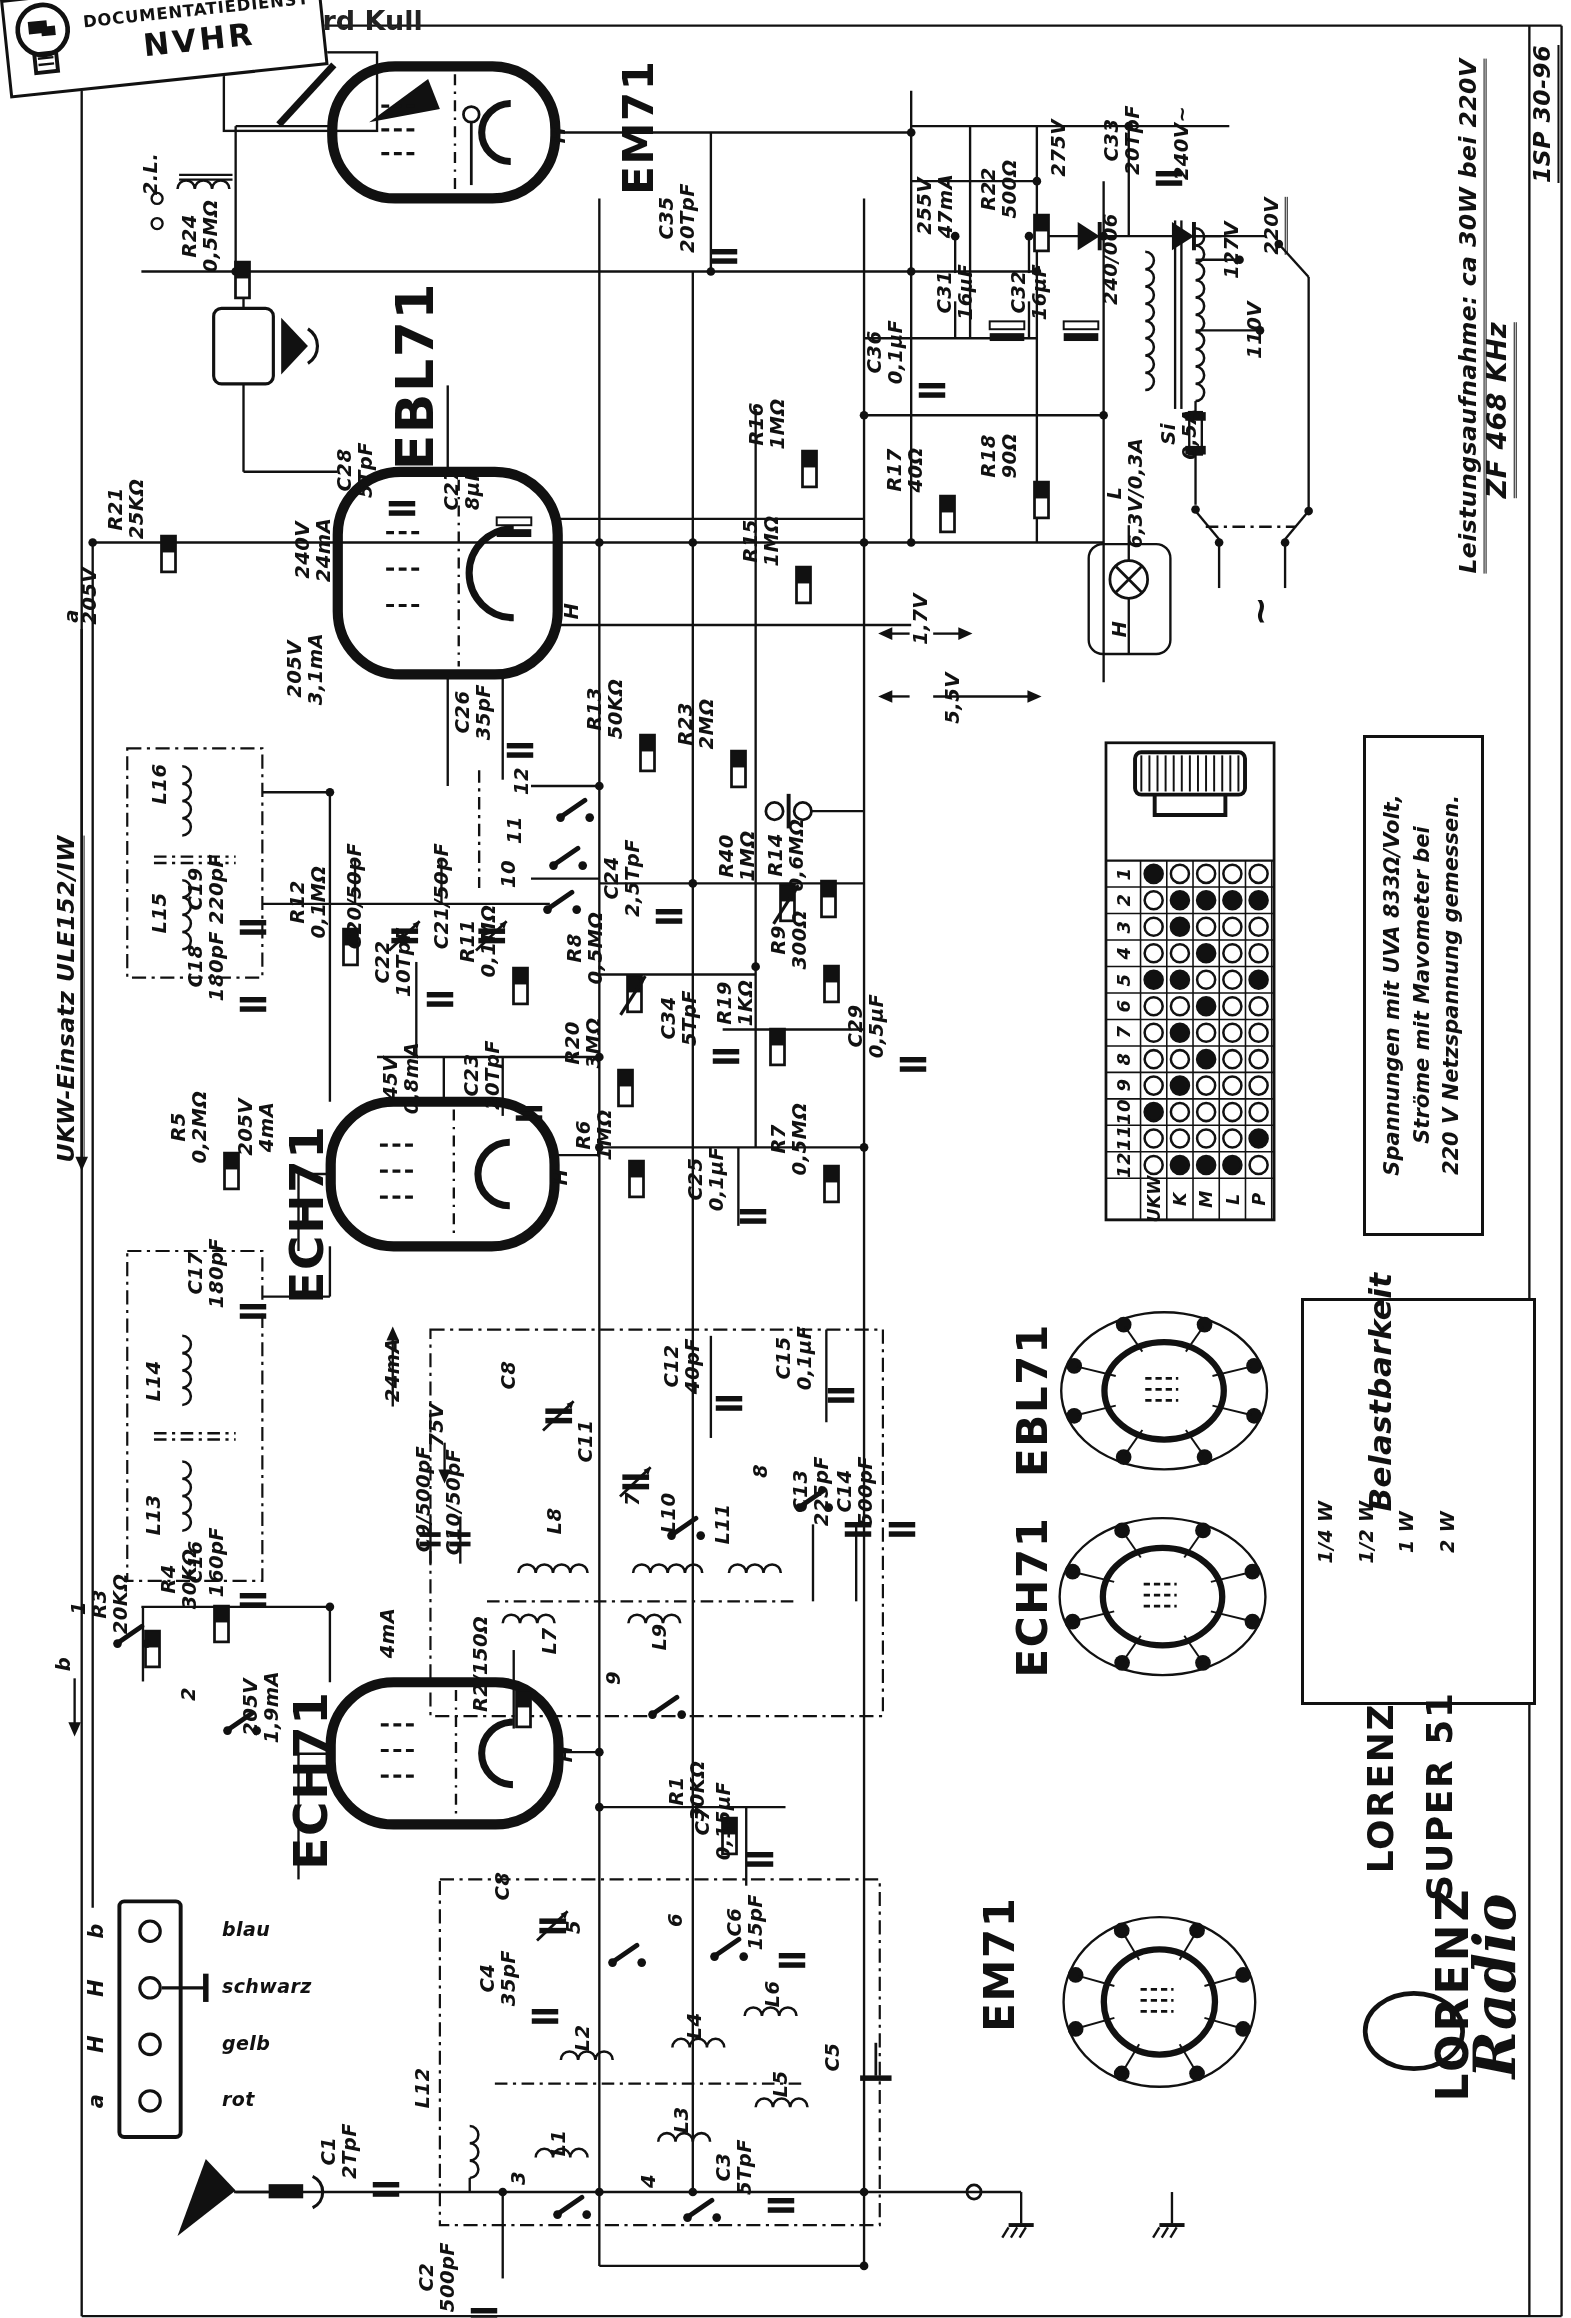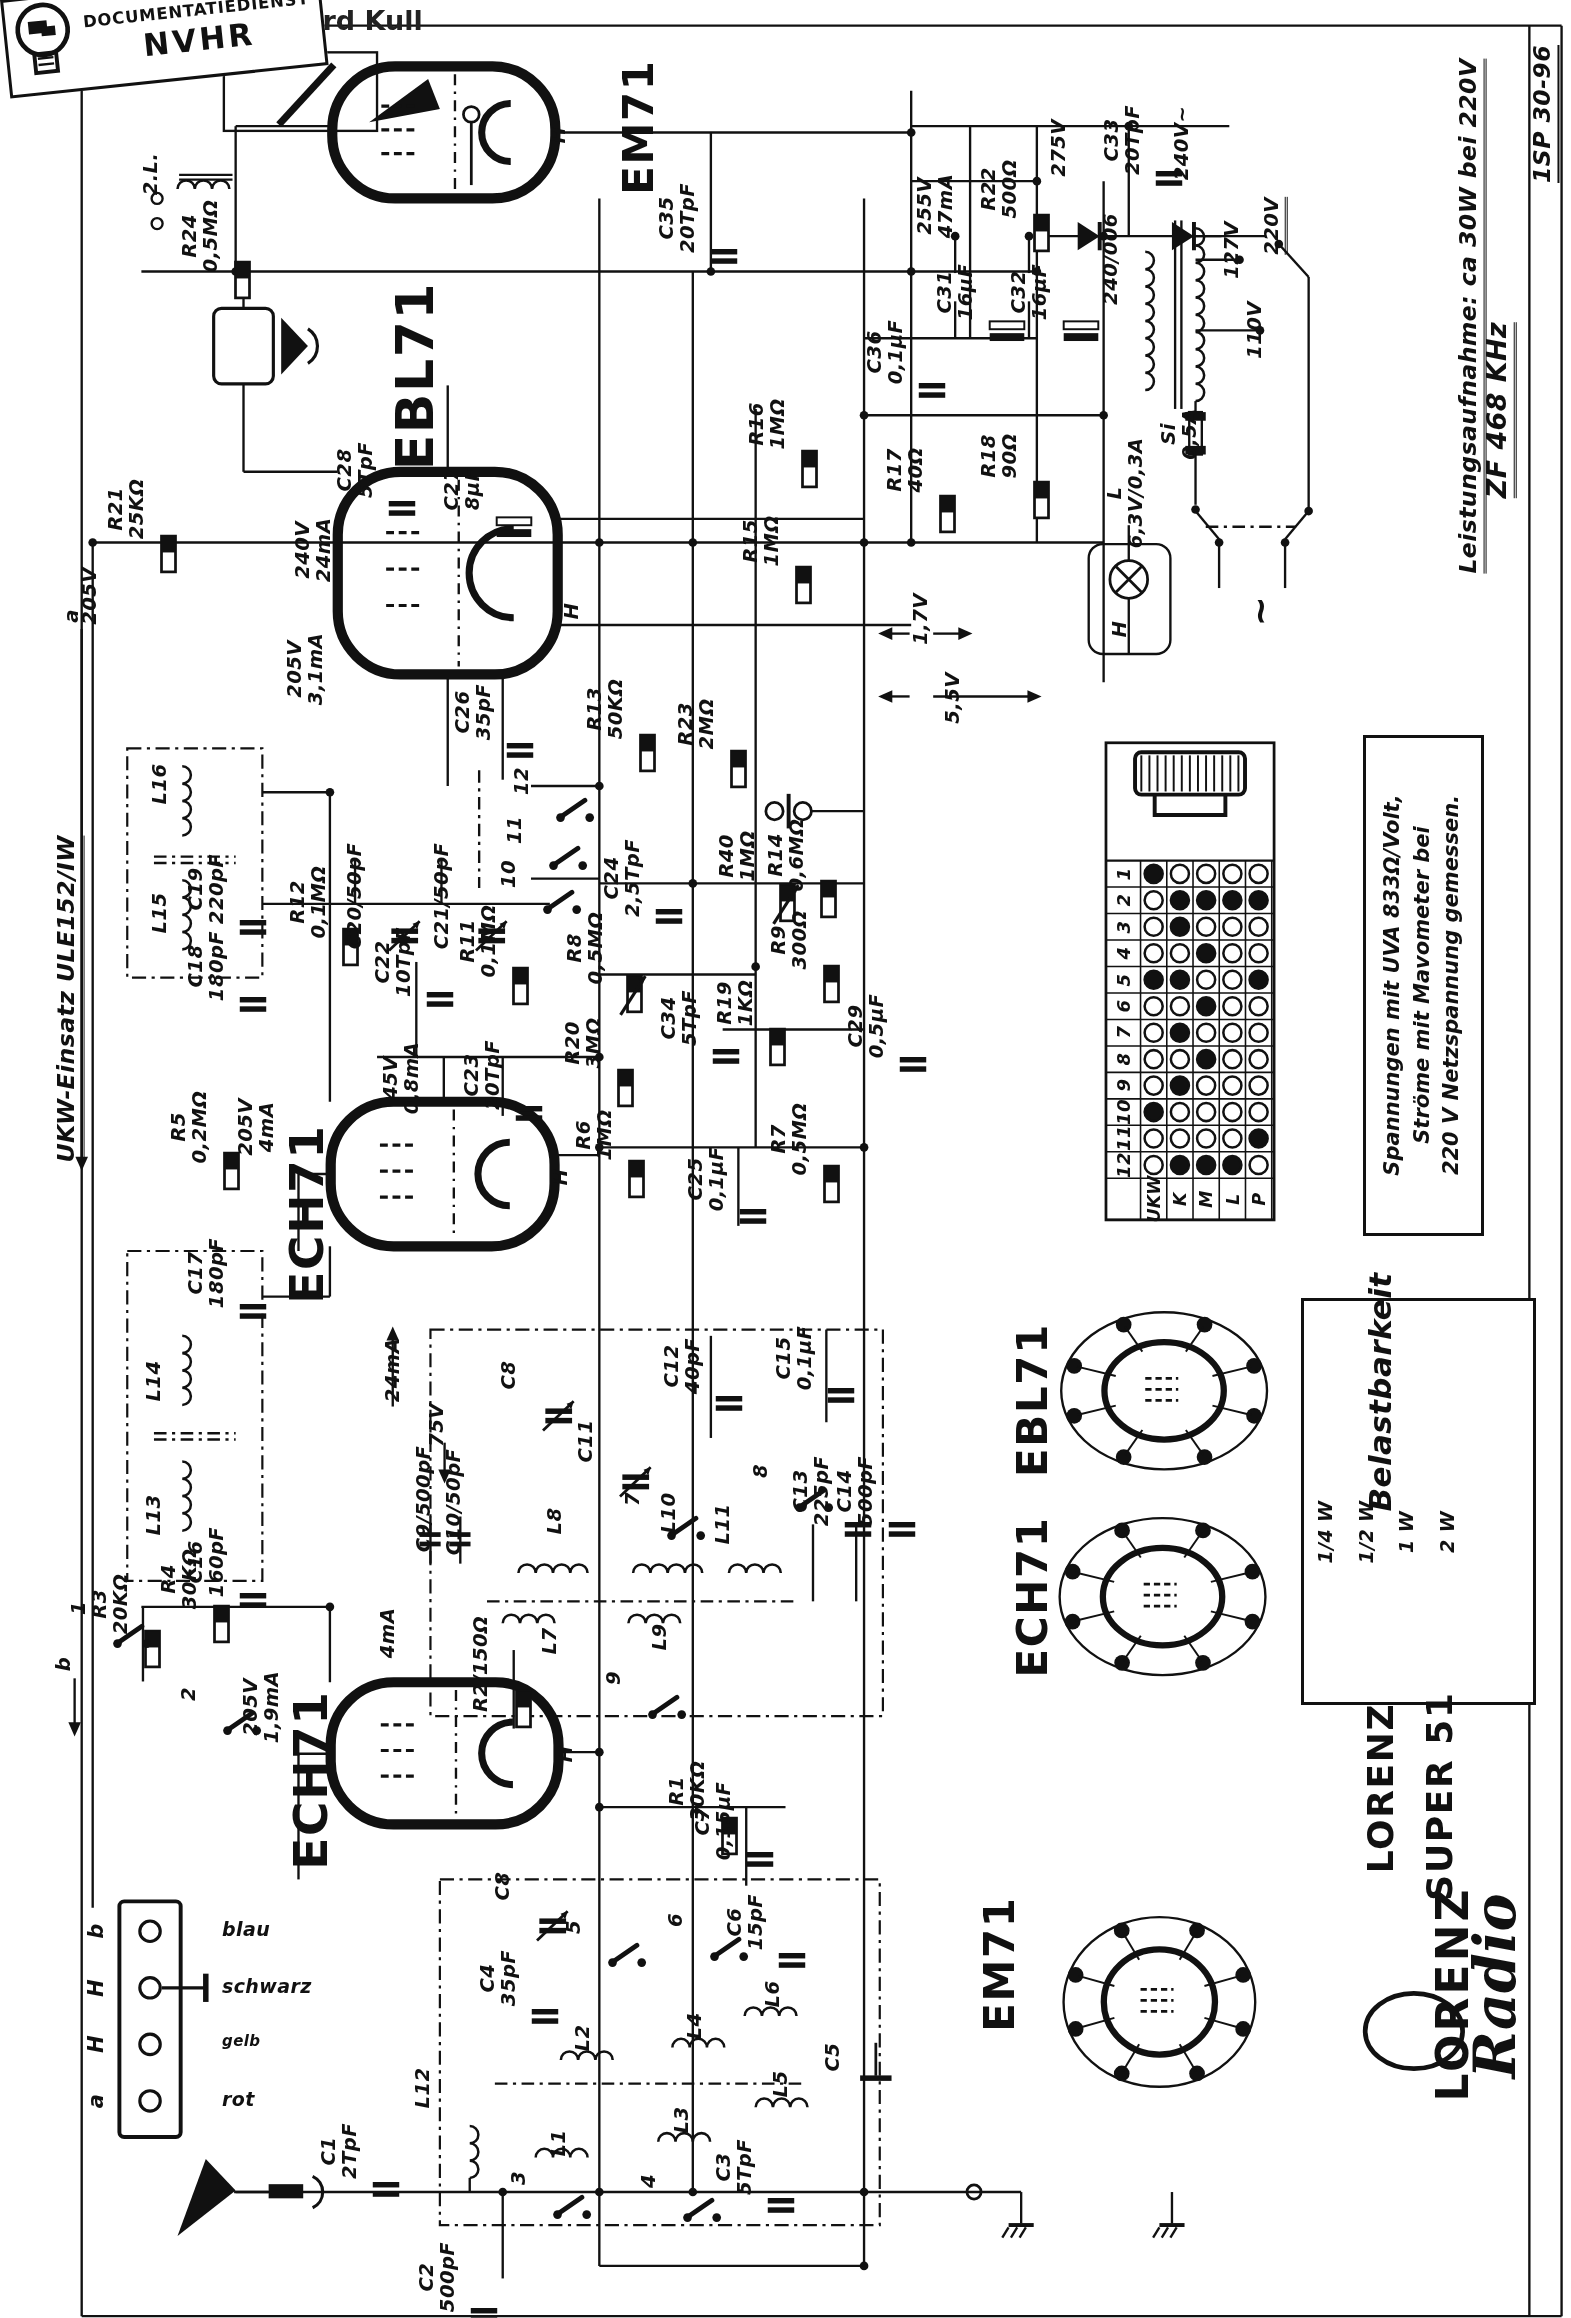--- a/index.html
+++ b/index.html
@@ -534,21 +534,21 @@
       <div class="rot lbl" style="left: 1259px; top: 1199px; font-size: 17.3px;">P</div>
       <div class="rot lbl" style="left: 1325px; top: 1532px; font-size: 19px;">1/4 W</div>
       <div class="rot lbl" style="left: 1366px; top: 1532px; font-size: 19px;">1/2 W</div>
       <div class="rot lbl" style="left: 1406px; top: 1532px; font-size: 19px;">1 W</div>
       <div class="rot lbl" style="left: 1447px; top: 1532px; font-size: 19px;">2 W</div>
       <div class="rot lbl" style="left: 96px; top: 1931px; font-size: 21px;">b</div>
       <div class="hor lbl" style="left: 222px; top: 1919px; font-size: 19px;">blau</div>
       <div class="rot lbl" style="left: 96px; top: 1988px; font-size: 21px;">H</div>
       <div class="hor lbl" style="left: 222px; top: 1976px; font-size: 19px;">schwarz</div>
       <div class="rot lbl" style="left: 96px; top: 2044px; font-size: 21px;">H</div>
-      <div class="hor lbl" style="left: 222px; top: 2033px; font-size: 15px;">gelb</div>
+      <div class="hor lbl" style="left: 222px; top: 2033px; font-size: 19px;">gelb</div>
       <div class="rot lbl" style="left: 96px; top: 2101px; font-size: 21px;">a</div>
       <div class="hor lbl" style="left: 222px; top: 2089px; font-size: 19px;">rot</div>
       <div class="rot lbl" style="left: 200px; top: 236px; font-size: 19.6px;">
         <div>R24</div>
         <div>0,5MΩ</div>
       </div>
       <span style="position: absolute; left: 233px; top: 259px; transform: translate(-50%, -50%);">
         <svg width="19" height="42" viewBox="0 0 24 54">
           <rect x="3" y="4" width="18" height="46" fill="#fff" stroke="#111" stroke-width="3.5"></rect>
           <rect x="3" y="4" width="18" height="21" fill="#111"></rect>

